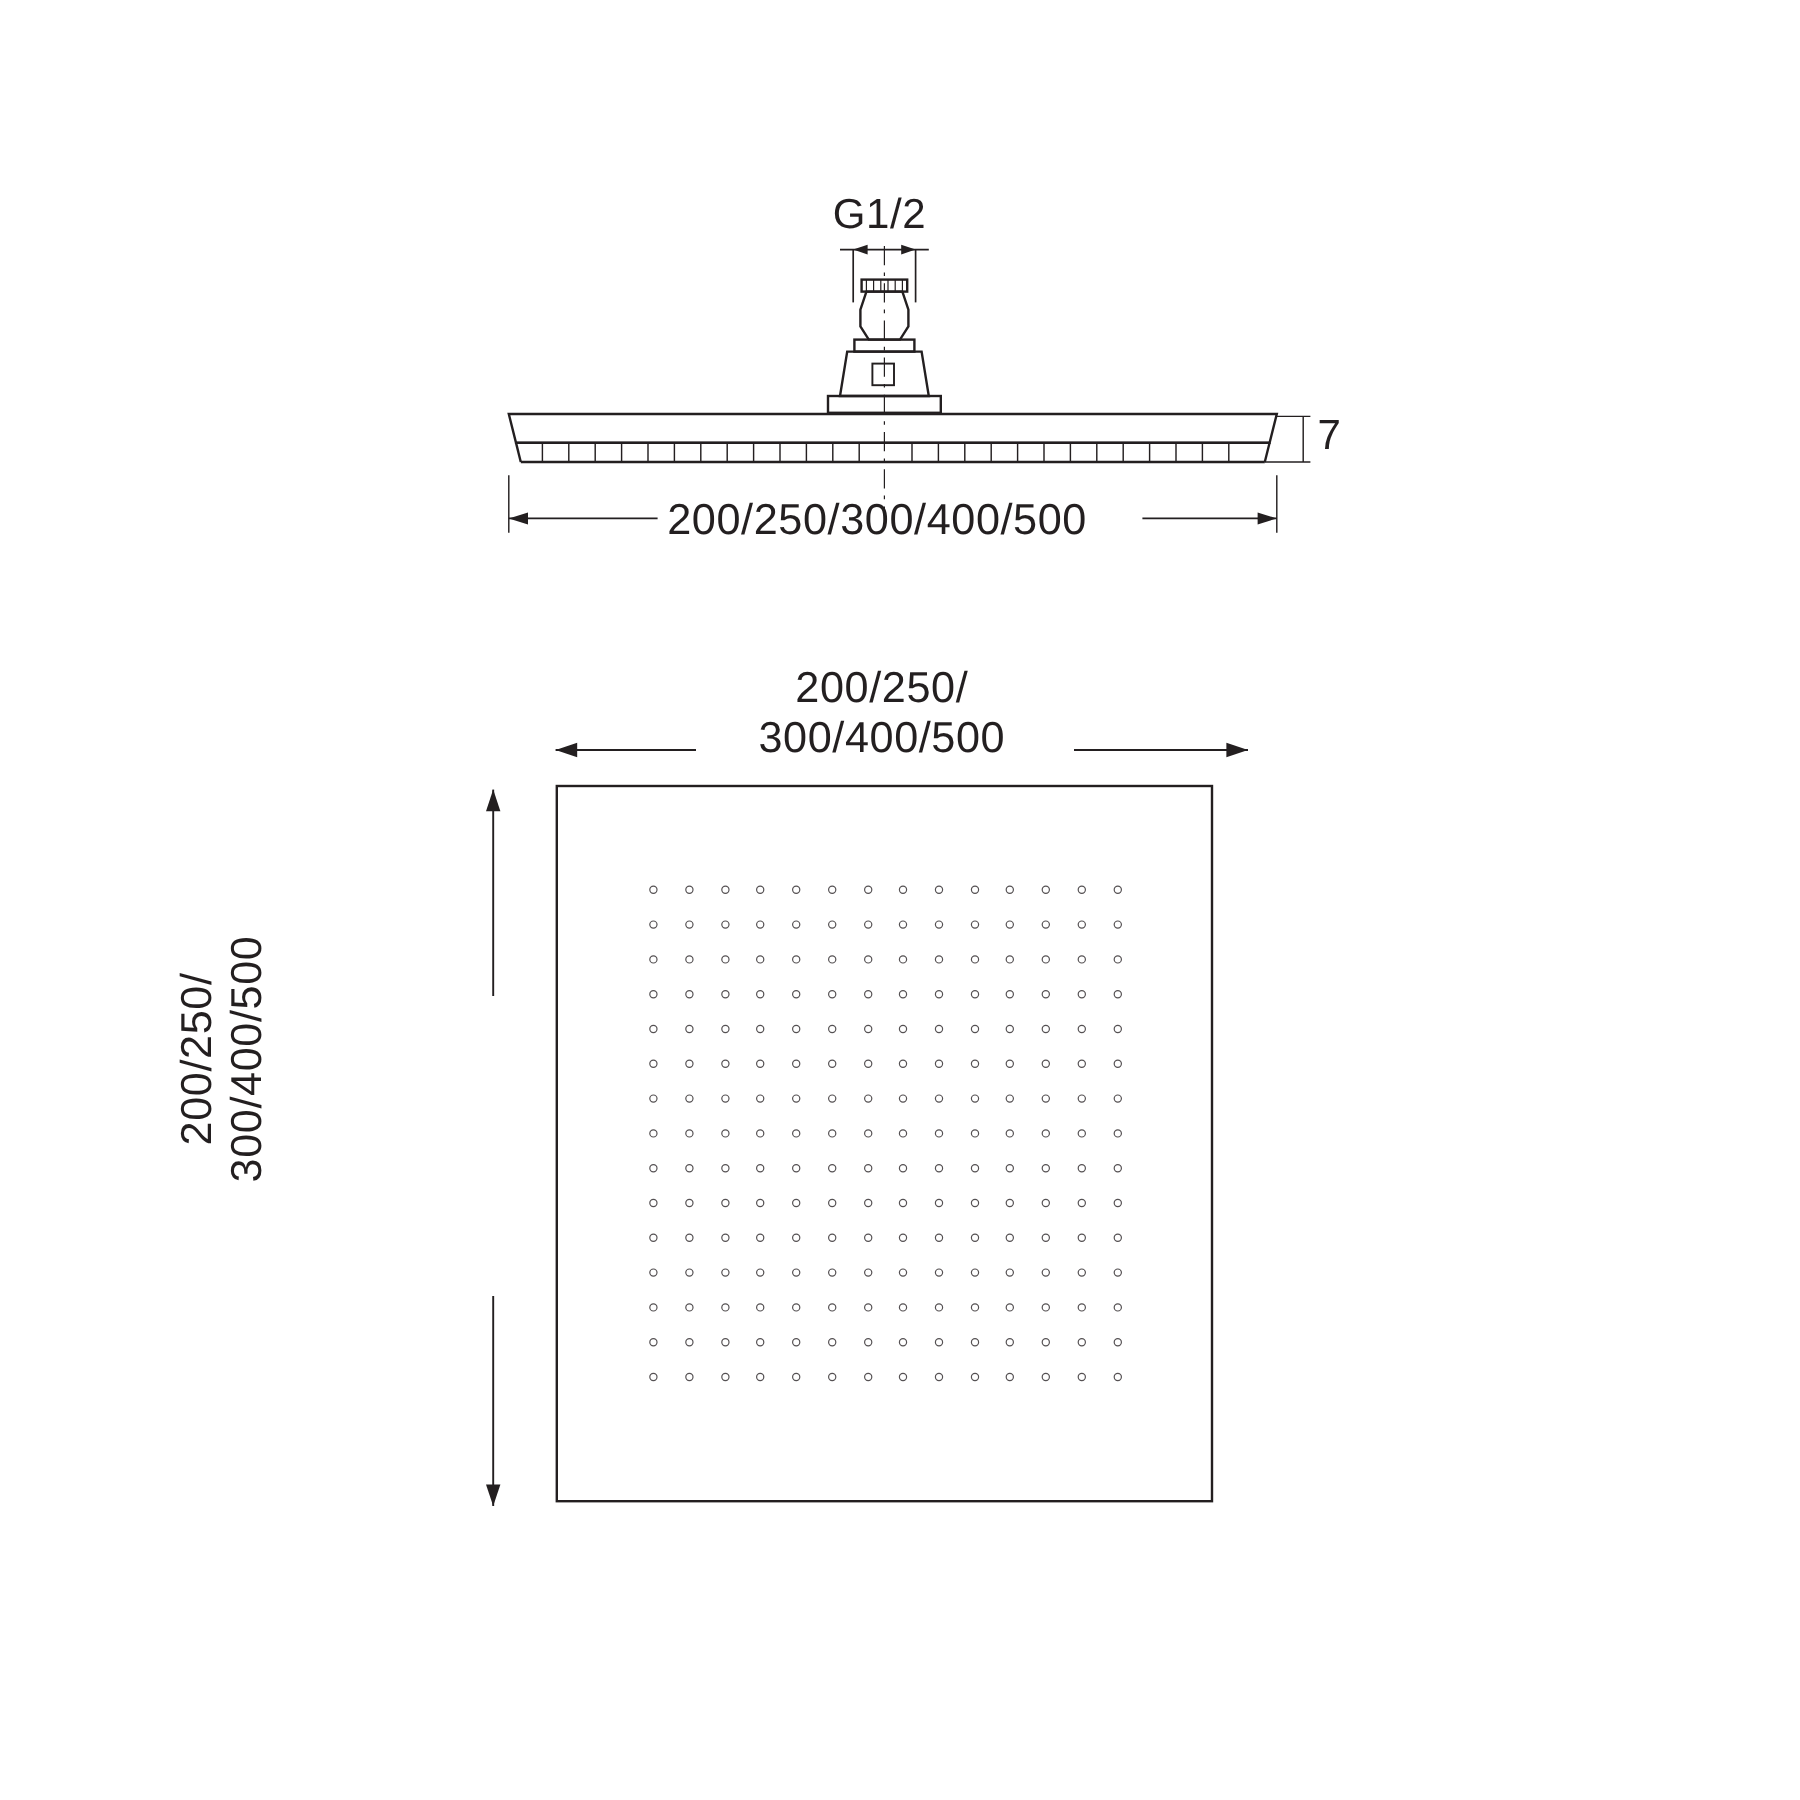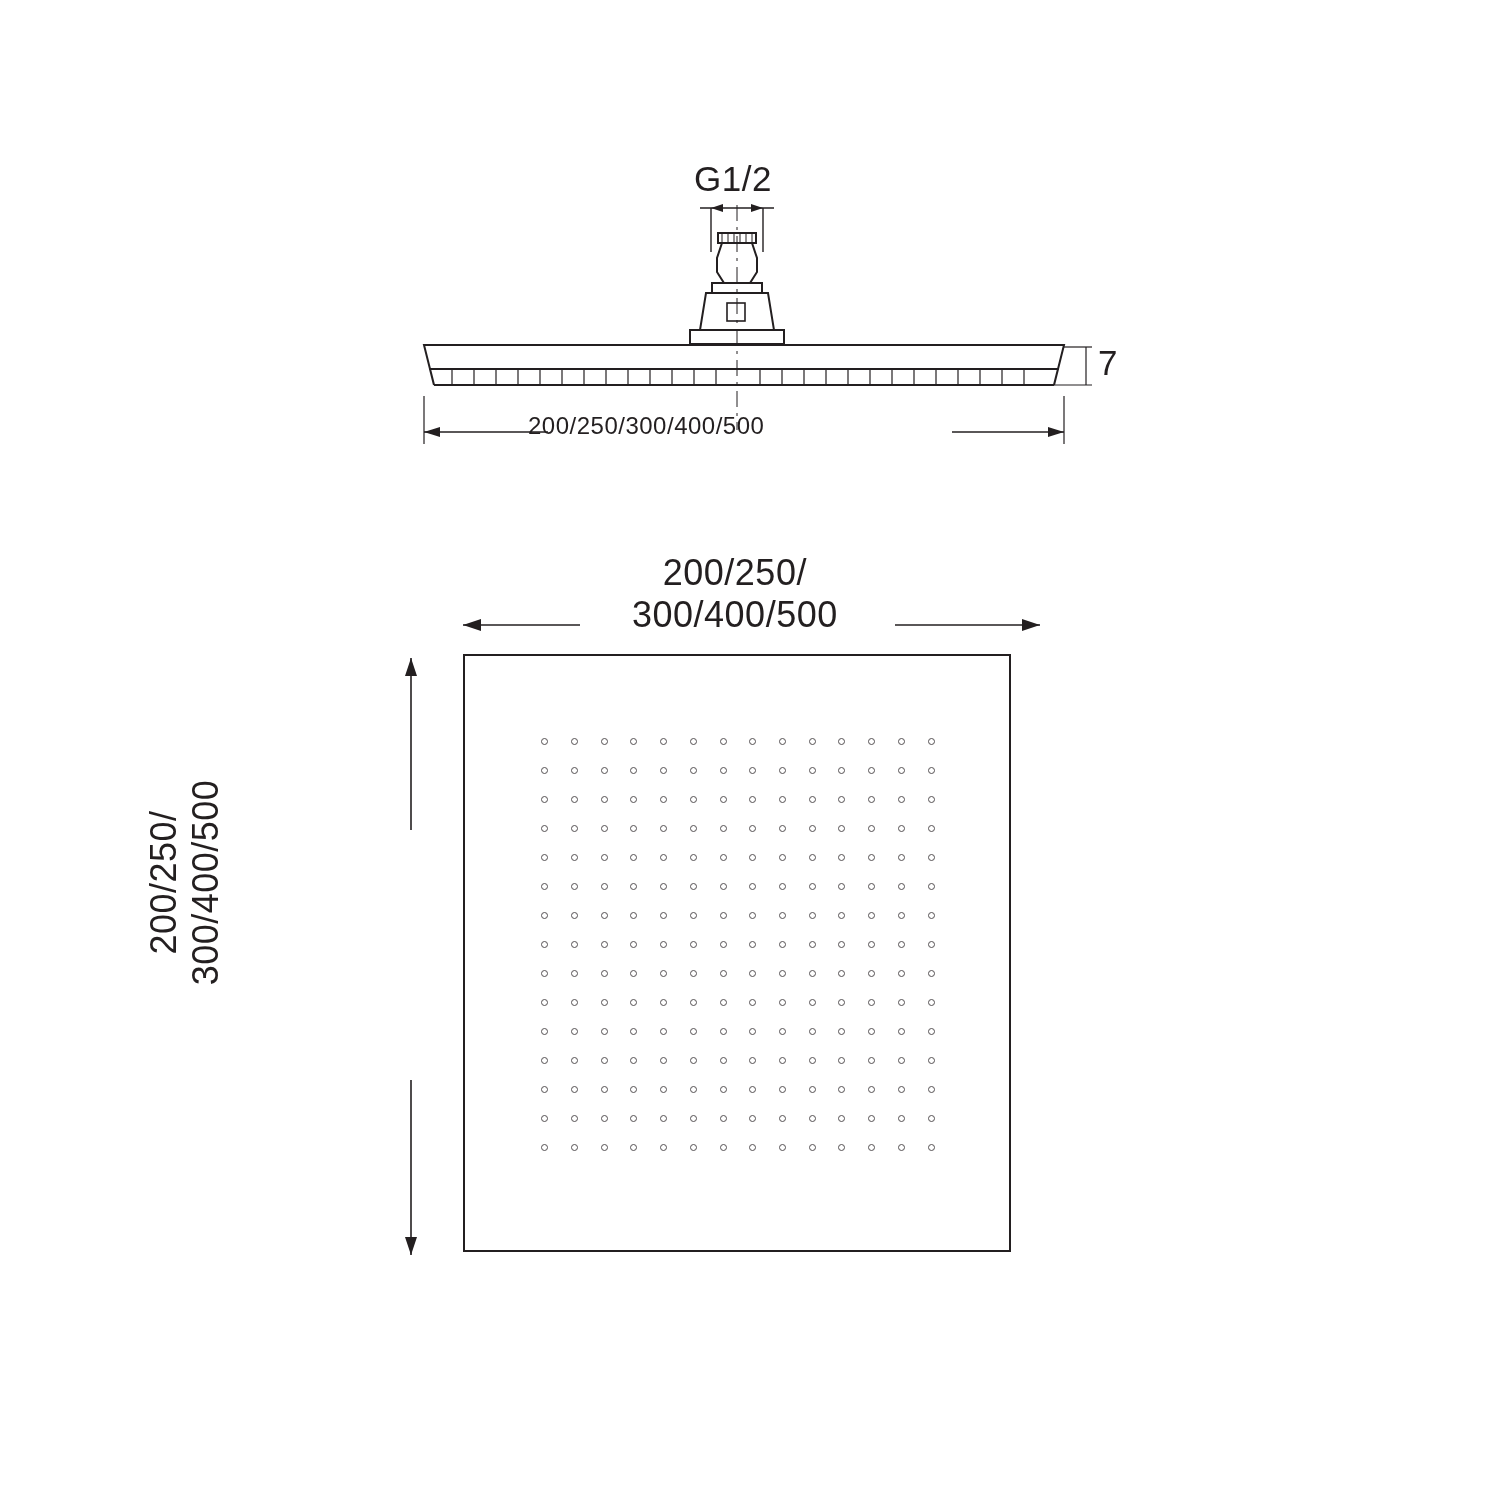--- a/index.html
+++ b/index.html
@@ -36,22 +36,22 @@
   #lbl-thread {
     left: 694px; top: 158px;
     font-size: 35px;
     letter-spacing: 0.5px;
   }
   #lbl-thickness {
     left: 1098px; top: 342px;
     font-size: 35px;
   }
   #lbl-width-top {
-    left: 528px; top: 412px;
-    font-size: 24px;
+    left: 556px; top: 412px;
+    font-size: 36px;
     letter-spacing: 0.5px;
   }
 
   
   #lbl-width-plan {
     left: 632px; top: 552px;
     font-size: 36px;
     text-align: center;
     letter-spacing: 0.5px;
   }

